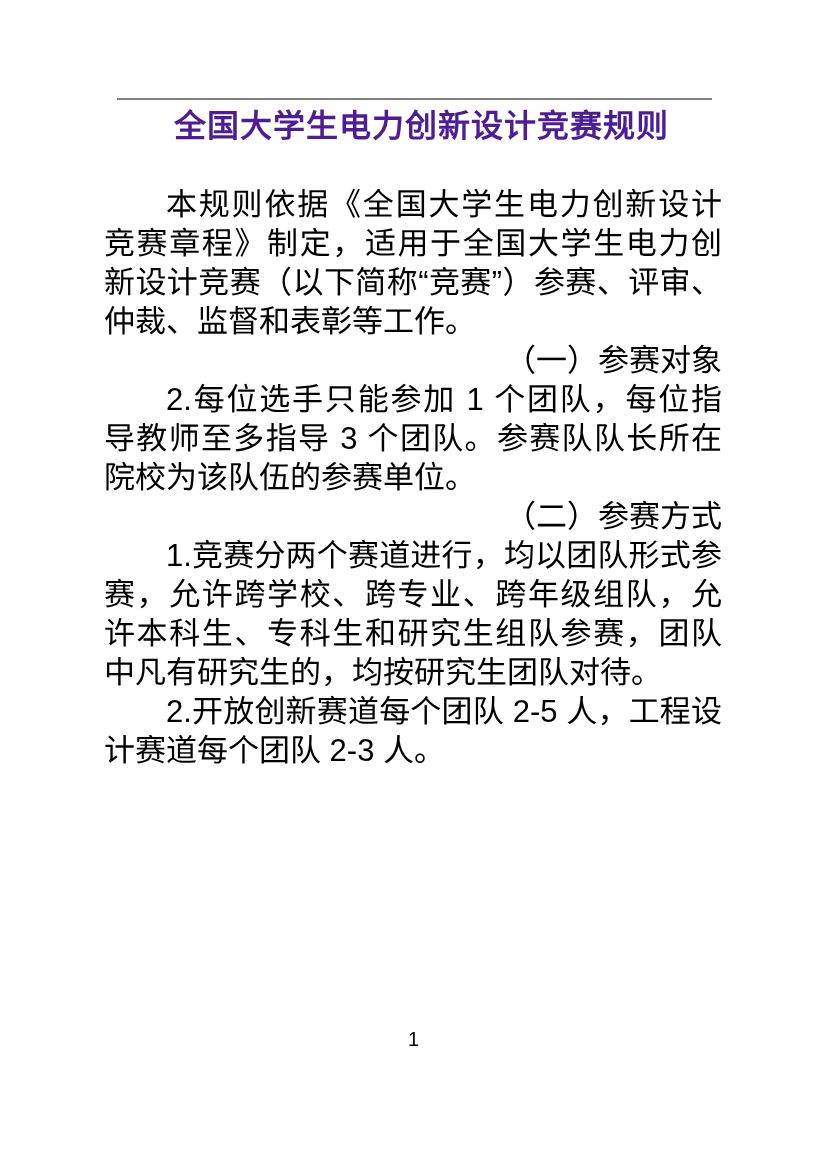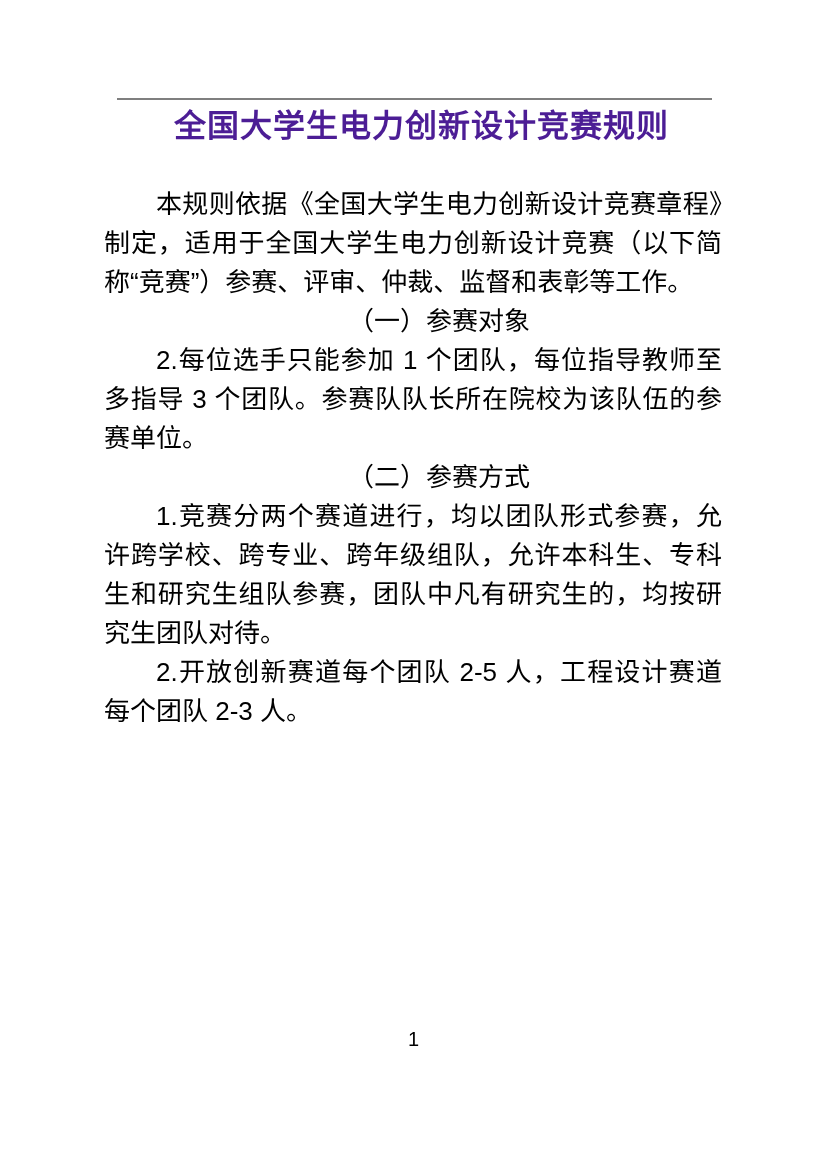--- a/index.html
+++ b/index.html
@@ -35,36 +35,36 @@
     font-size: 32px;
     letter-spacing: 1px;
     color: #4c1d95;
     margin: 0;
   }
   .content {
     position: absolute;
     top: 185px;
     left: 104px;
     width: 618px;
-    font-size: 26px;
+    font-size: 31px;
     line-height: 39px;
     text-align: justify;
     color: #000000;
   }
   .content p {
     margin: 0;
     padding: 0;
     text-indent: 2em;
   }
   .content p.h1 {
     font-weight: 700;
     text-align: left;
   }
   .content p.h2 {
-    text-align: center;
+    text-align: right;
   }
   .page-number {
     position: absolute;
     top: 1028px;
     left: 0;
     width: 100%;
     text-align: center;
     font-size: 20px;
     color: #000000;
   }

